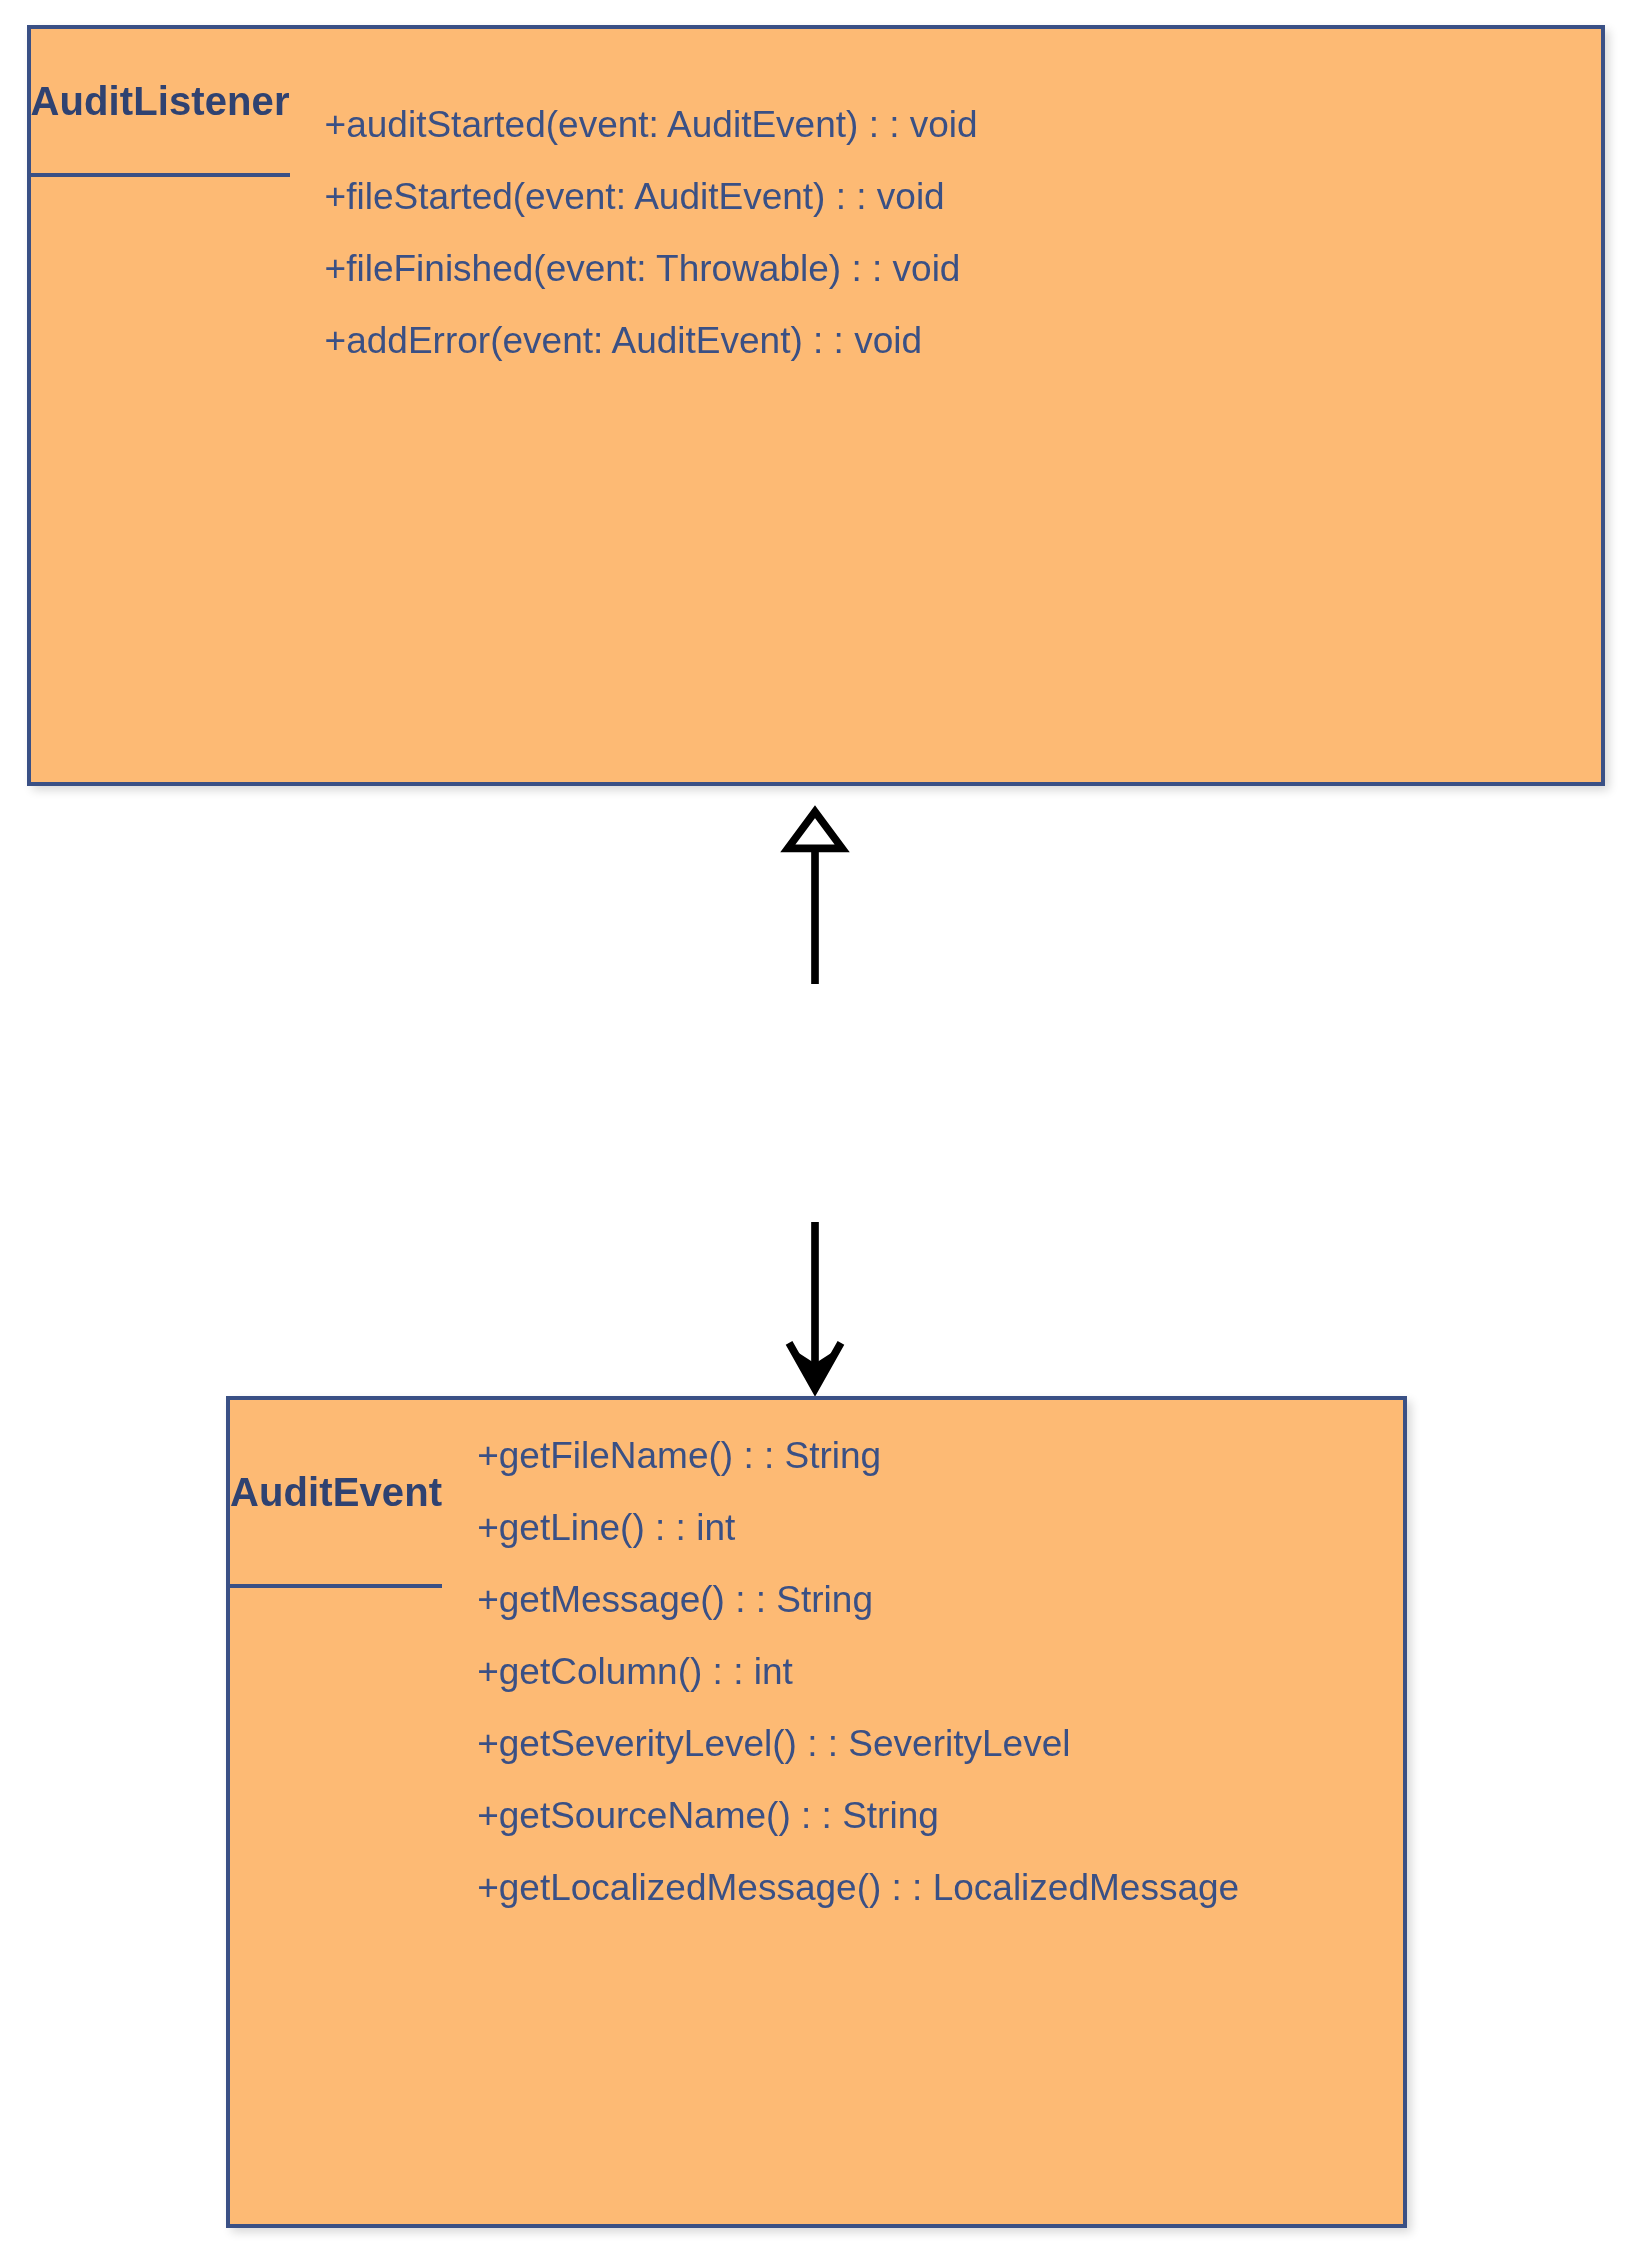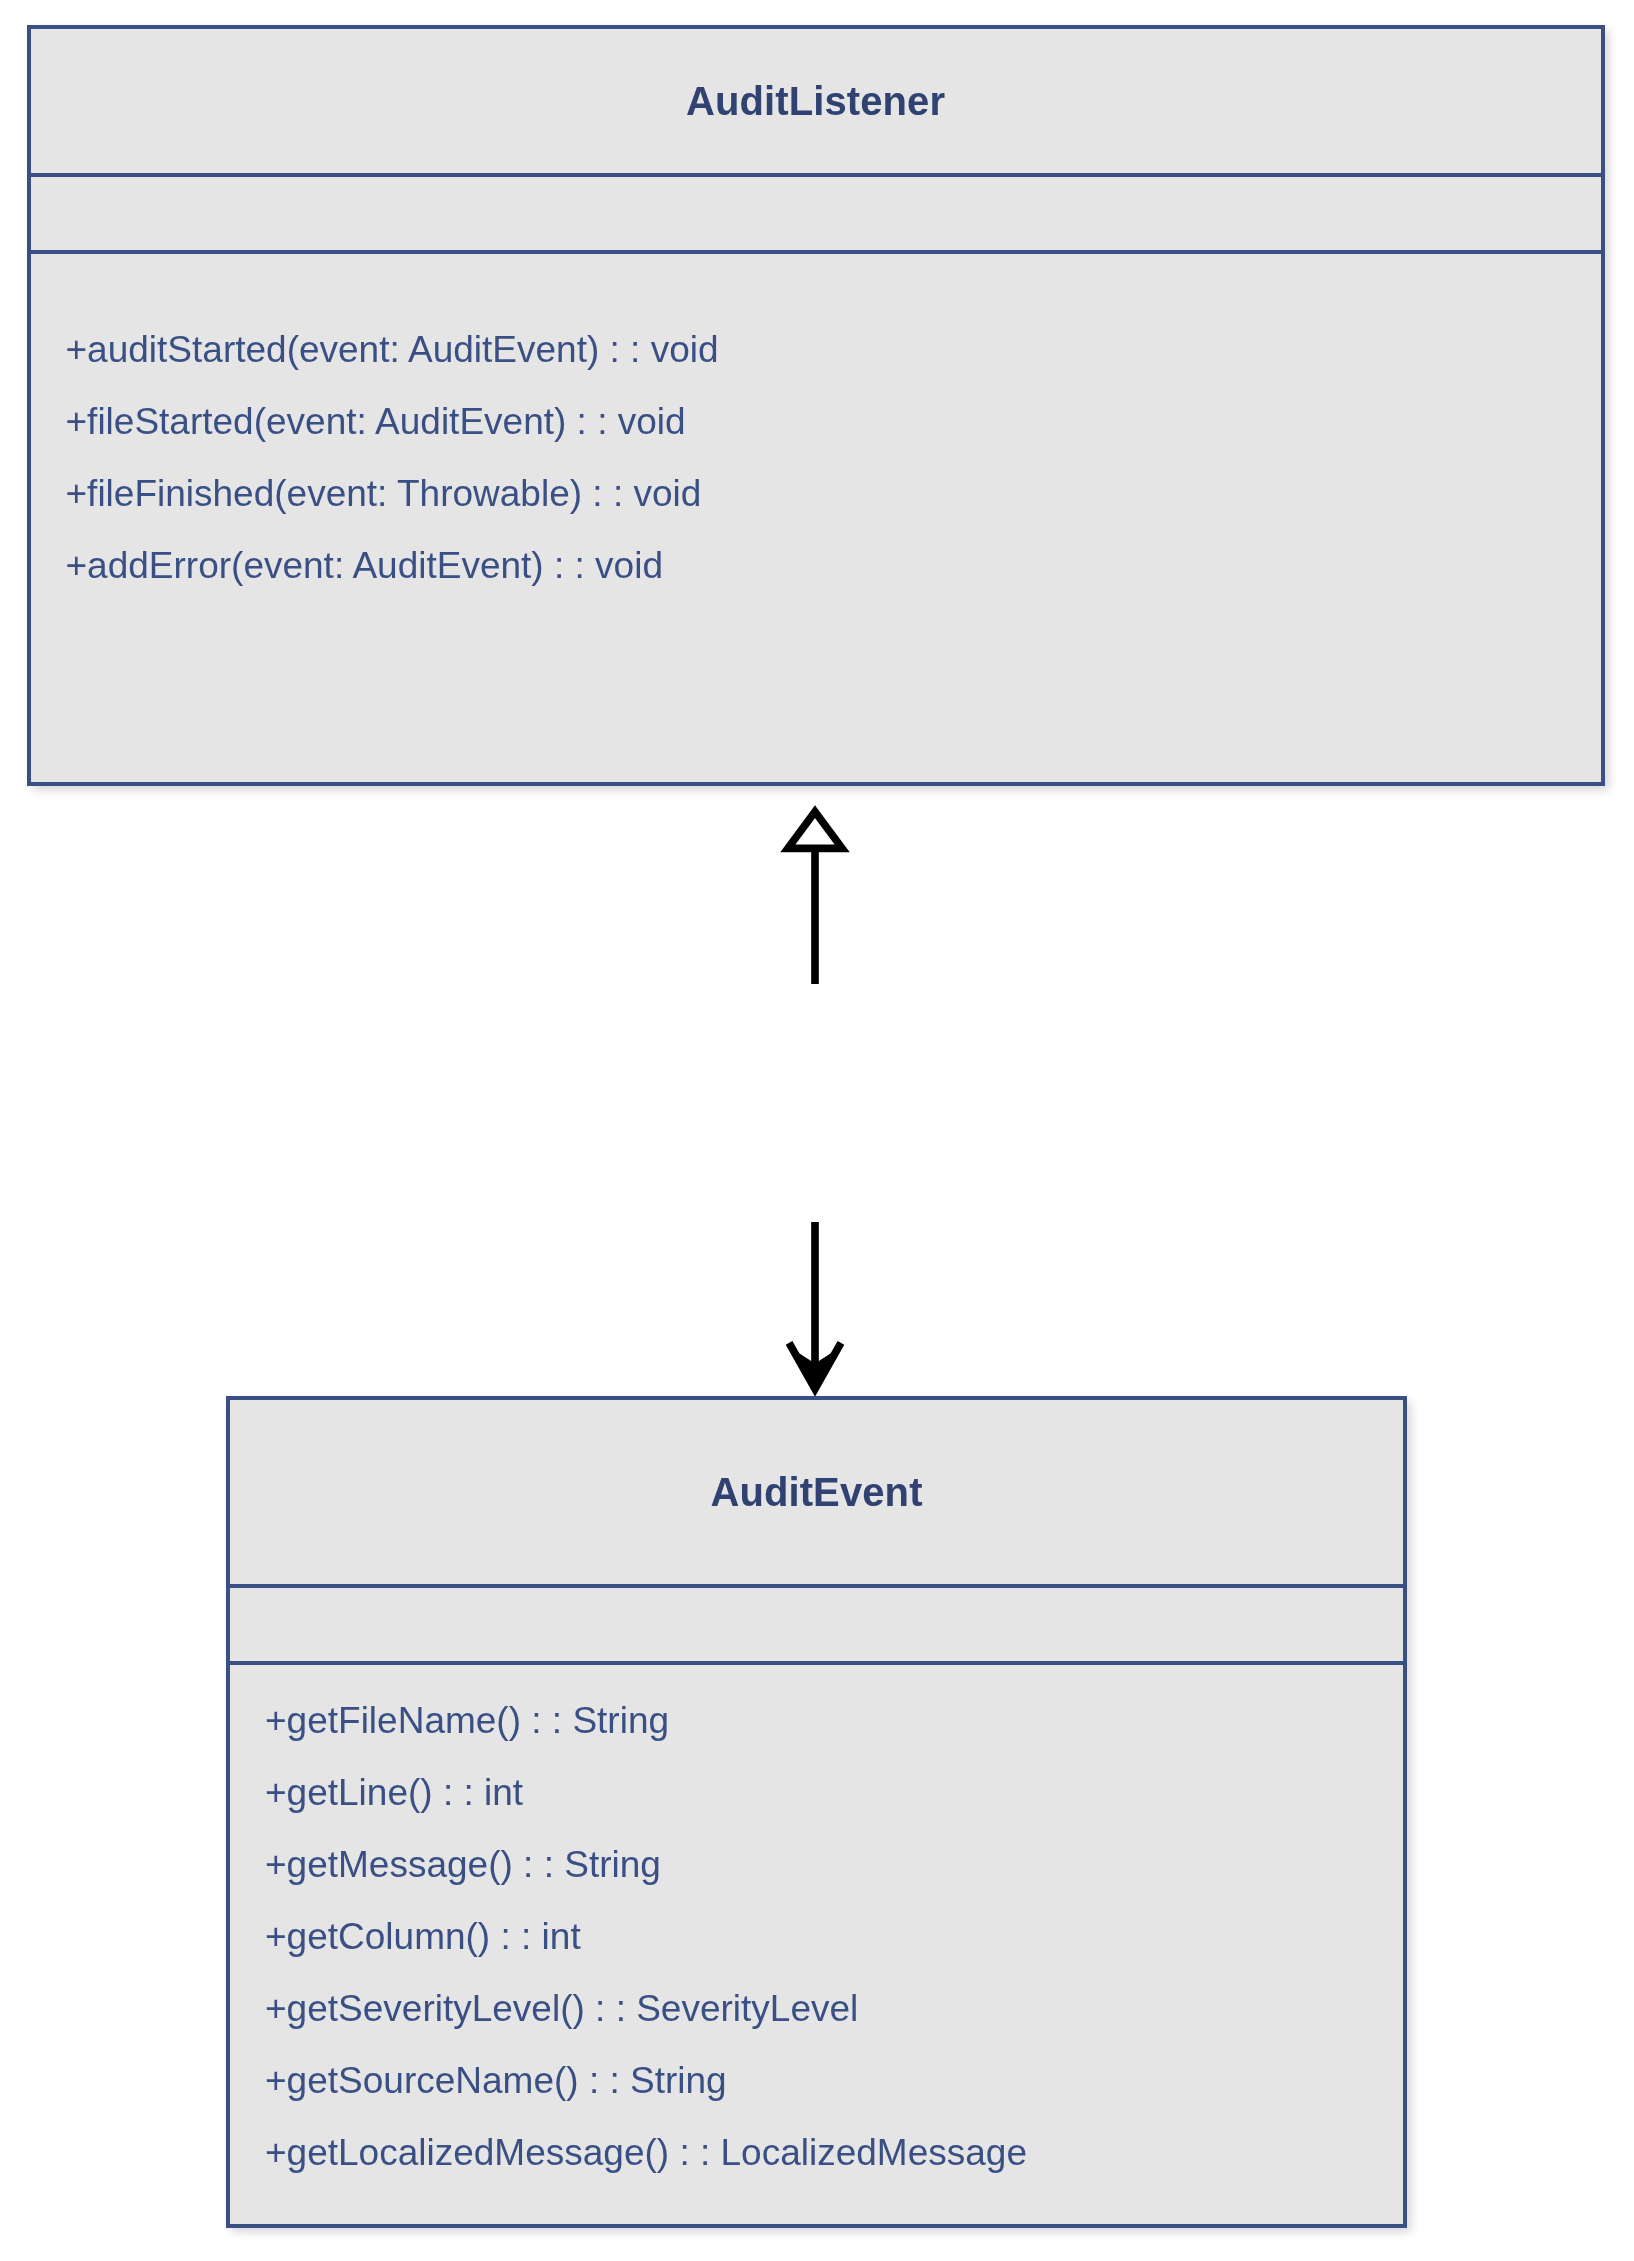--- a/index.html
+++ b/index.html
@@ -13,25 +13,24 @@
     height: 2261px;
     background: #ffffff;
     overflow: hidden;
     font-family: "Liberation Sans", sans-serif;
   }
 
   
   .uml-class {
     position: absolute;
     box-sizing: border-box;
-    background: #e5e5e5;
+    background: #fdba74;
     border: 4.1px solid #3a5085;
     box-shadow: 5.3px 5.3px 9.4px rgba(0,0,0,0.16);
     display: flex;
-    flex-direction: column;
   }
   .uml-title {
     box-sizing: border-box;
     display: flex;
     align-items: center;
     justify-content: center;
     color: #2f4271;
     font-weight: bold;
     letter-spacing: 0.1px;
     border-bottom: 4.1px solid #3a5085;

